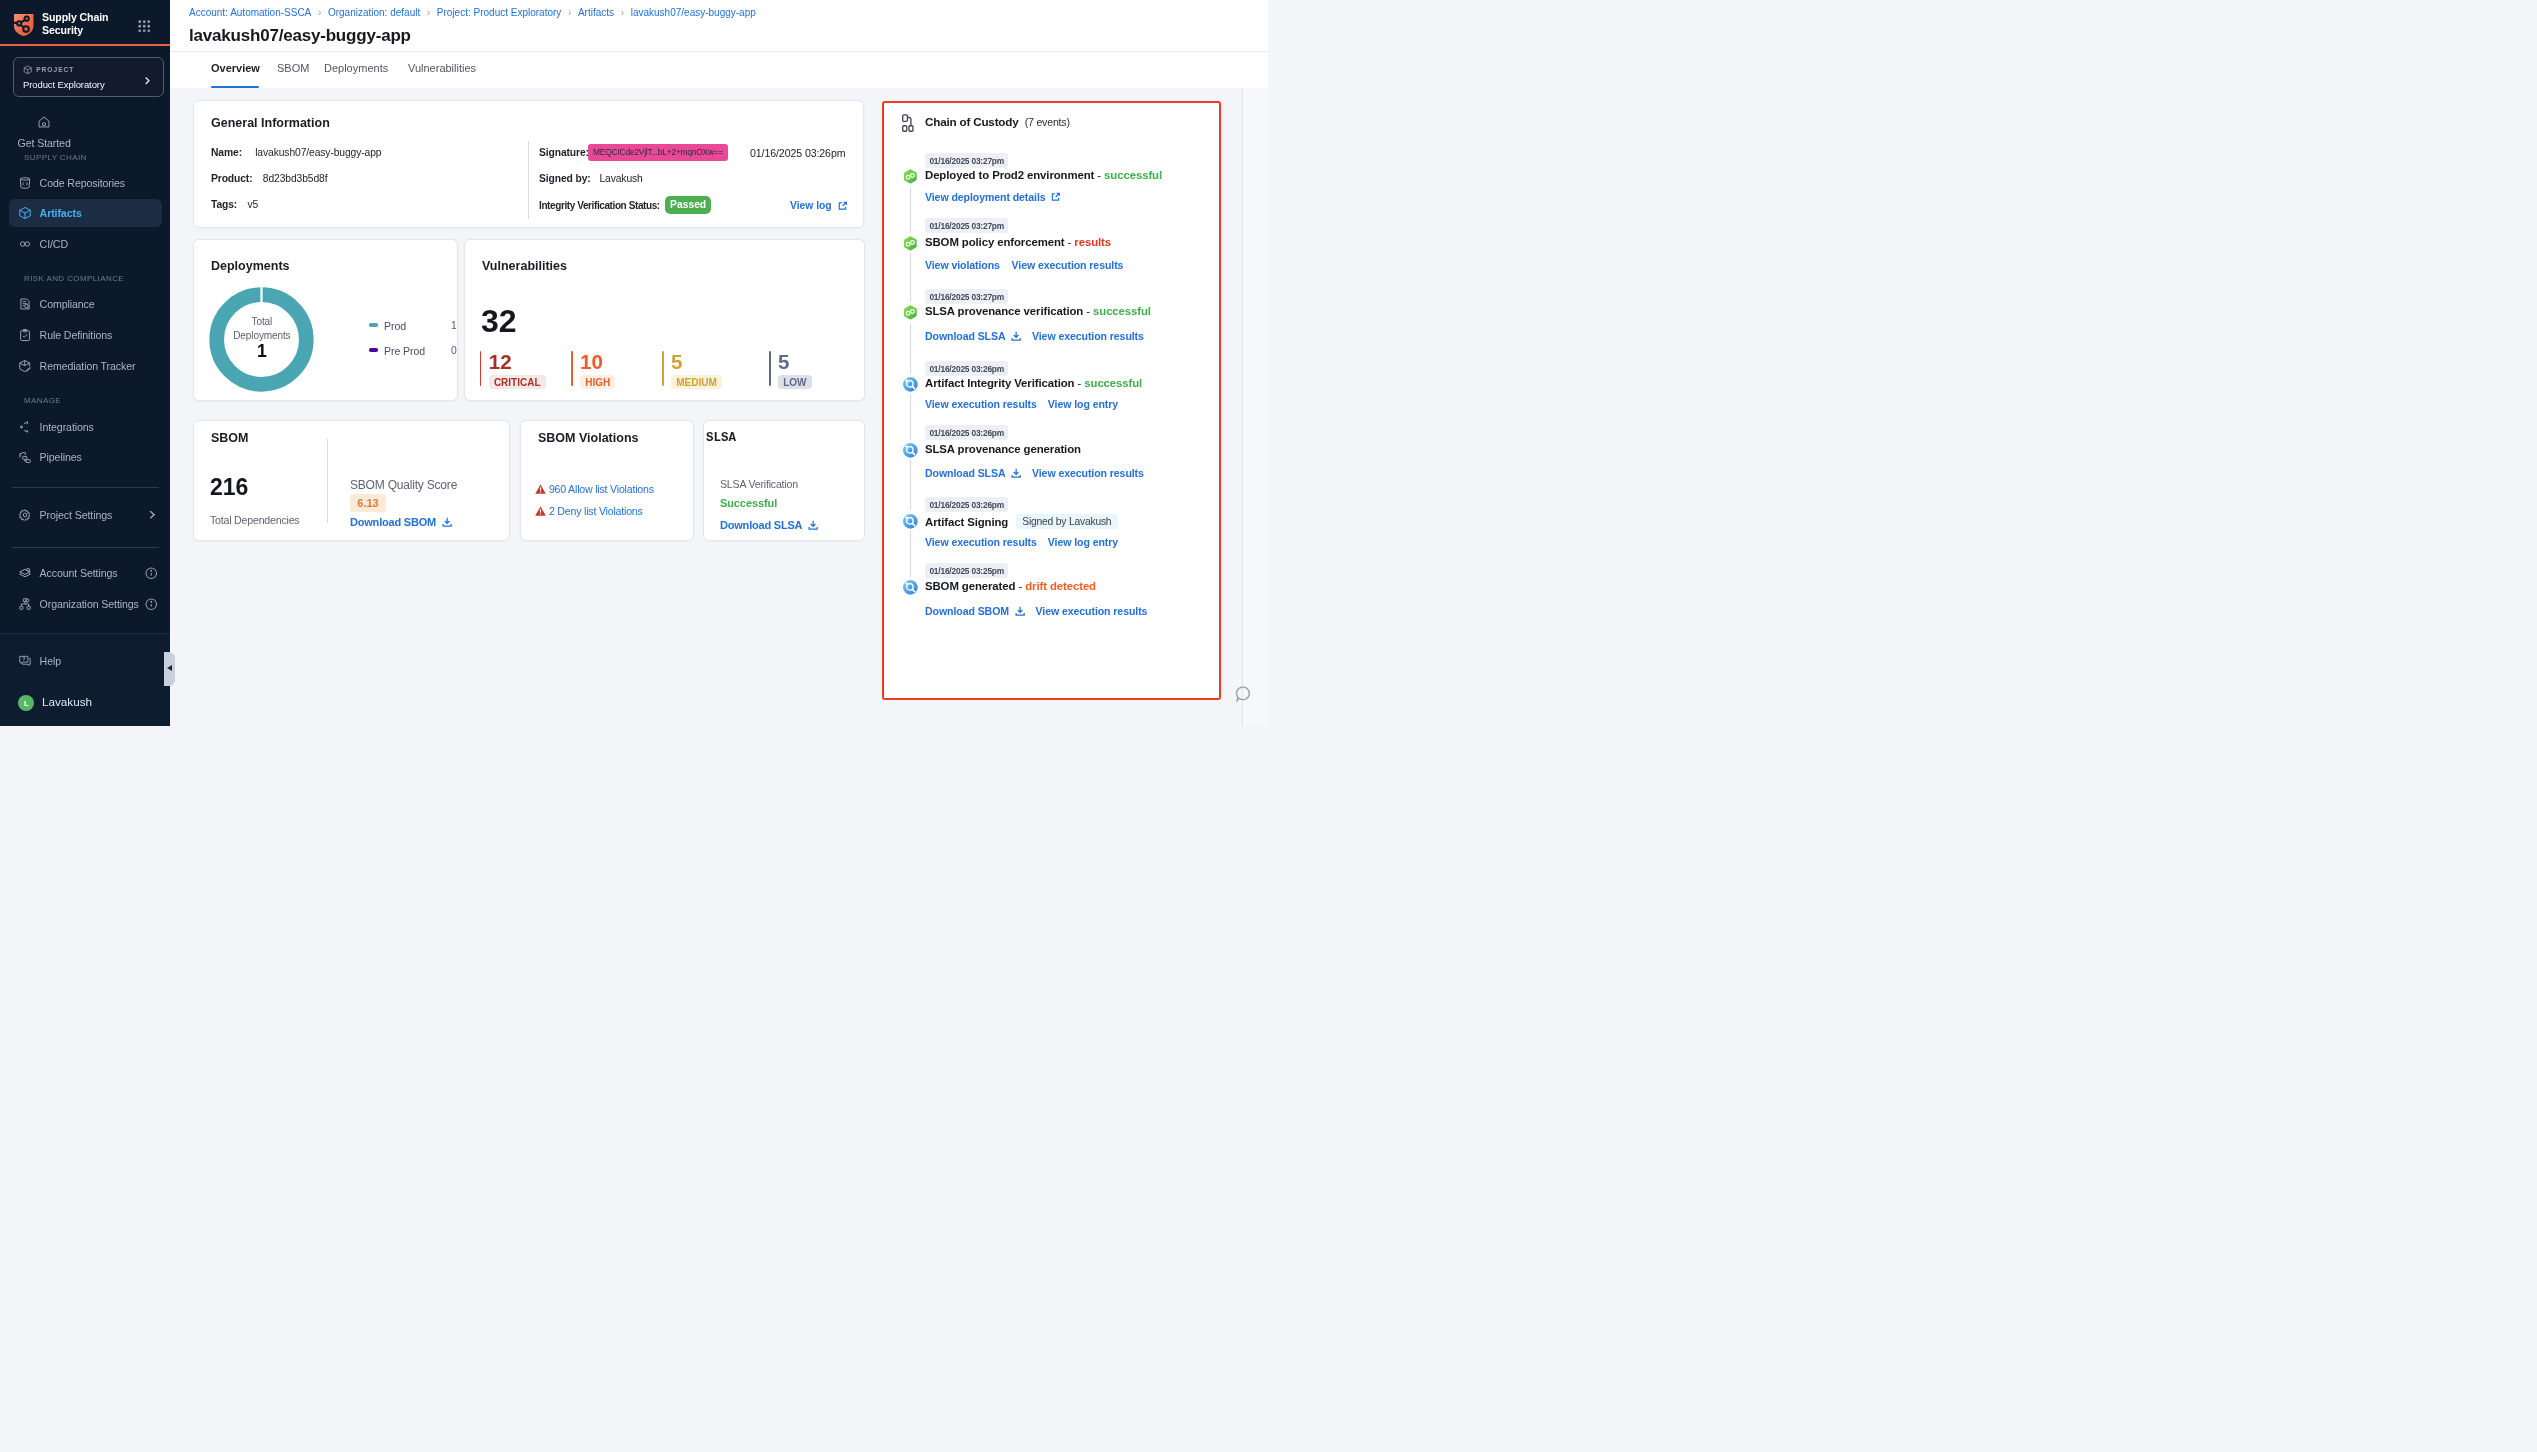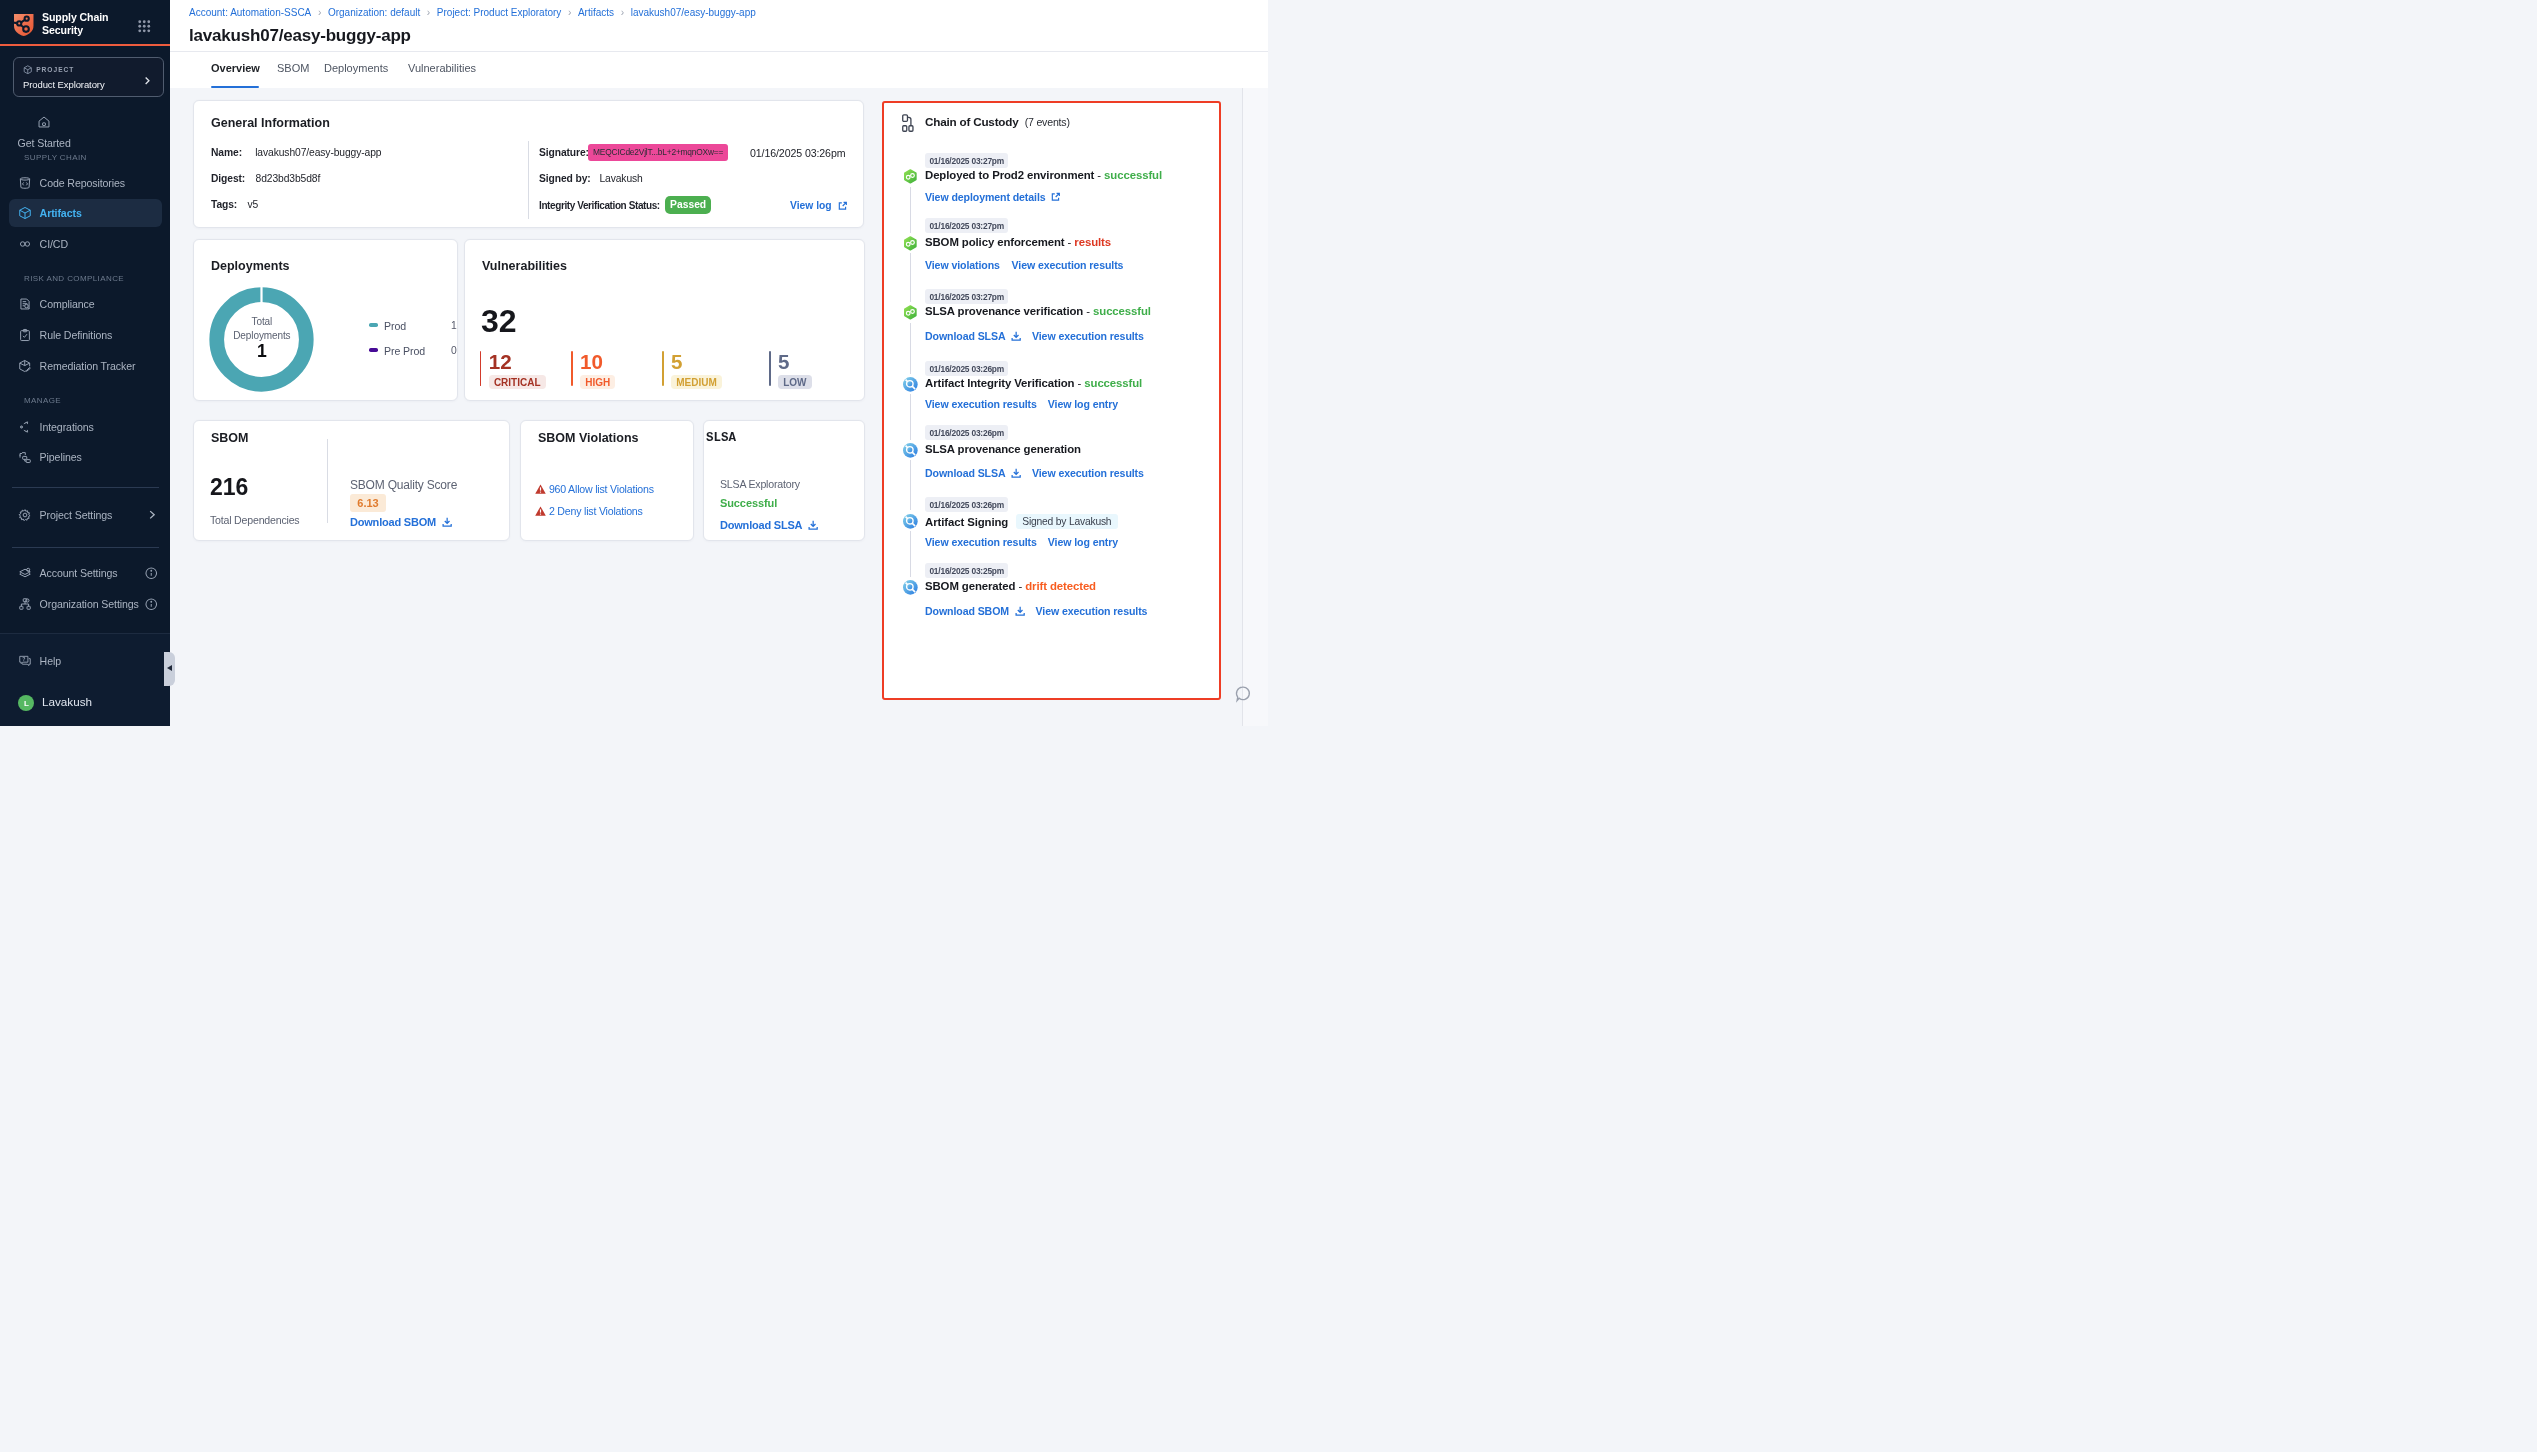--- a/index.html
+++ b/index.html
@@ -73,21 +73,21 @@
   <div id="tab-overview" class="abs tab">Overview</div>
   <div id="tab-sbom" class="abs tab">SBOM</div>
   <div id="tab-deploy" class="abs tab">Deployments</div>
   <div id="tab-vuln" class="abs tab">Vulnerabilities</div>
   <div id="tab-line" class="abs"></div>
   
   <div class="abs card" style="left:193px;top:100px;width:671px;height:128px;">
     <div class="abs ctitle" style="left:17px;top:15.4px;">General Information</div>
     <div class="abs" style="left:334px;top:40px;width:0.7px;height:78px;background:#d9dce4;"></div>
     <div class="abs girow" style="left:17px;top:46px;"><b>Name:</b><span style="margin-left:13.2px;">lavakush07/easy-buggy-app</span></div>
-    <div class="abs girow" style="left:17px;top:72px;"><b>Digest:</b><span style="margin-left:10.3px;">8d23bd3b5d8f</span></div>
+    <div class="abs girow" style="left:17px;top:72px;"><b>Product:</b><span style="margin-left:10.3px;">8d23bd3b5d8f</span></div>
     <div class="abs girow" style="left:17px;top:98px;"><b>Tags:</b><span style="margin-left:10.3px;">v5</span></div>
     <div class="abs girow" style="left:345px;top:46px;"><b>Signature:</b></div>
     <div class="abs" style="left:394px;top:43px;height:17px;background:#ec4899;border-radius:2.9px;padding:3.3px 5.1px;font-size:8.4px;letter-spacing:-0.2px;color:#2a2d35;">MEQCICde2VjlT...bL+2+mqnOXw==</div>
     <div class="abs" style="right:17.6px;top:46px;font-size:10.6px;letter-spacing:-0.1px;color:#22242b;">01/16/2025 03:26pm</div>
     <div class="abs girow" style="left:345px;top:72px;"><b>Signed by:</b><span style="margin-left:8.8px;">Lavakush</span></div>
     <div class="abs girow" style="left:345px;top:99px;font-size:10px;letter-spacing:-0.4px;"><b>Integrity Verification Status:</b></div>
     <div class="abs" style="left:471px;top:95px;height:17.6px;background:#4caf50;border-radius:5.1px;padding:2.9px 5.1px;font-size:10.3px;font-weight:700;color:#fff;">Passed</div>
     <div class="abs blink" style="right:16px;top:99px;display:flex;align-items:center;gap:5.9px;font-size:10.3px;">View log
       <svg width="9.5" height="9.5" viewBox="0 0 13 13" fill="none" stroke="#2470d8" stroke-width="1.6">
           <path d="M5.2 2.6 H1.8 V11.2 H10.4 V7.8 M7.6 1.8 H11.4 V5.6 M10.9 2.3 L6.4 6.8"></path>
@@ -161,21 +161,21 @@
           <path d="M7.5 0.5 L14.7 13.3 H0.3 Z" fill="#c03a2e"></path>
           <path d="M7.5 4.5 V9" stroke="#fff" stroke-width="1.6"></path>
           <circle cx="7.5" cy="11" r="0.9" fill="#fff"></circle>
         </svg>
       <span>2 Deny list Violations</span>
       </div>
   </div>
   
   <div class="abs card" style="left:703px;top:420px;width:162px;height:121px;">
     <div class="abs ctitle" style="left:2px;top:10.3px;font-family:Liberation Mono, monospace;">SLSA</div>
-    <div class="abs" style="left:16px;top:57px;font-size:10.6px;letter-spacing:-0.2px;color:#5d6373;">SLSA Exploratory</div>
+    <div class="abs" style="left:16px;top:57px;font-size:10.6px;letter-spacing:-0.2px;color:#5d6373;">SLSA Verification</div>
     <div class="abs" style="left:16px;top:76px;font-size:11px;letter-spacing:-0.1px;font-weight:700;color:#3fae4a;">Successful</div>
     <div class="abs blink" style="left:16px;top:98px;font-size:11px;letter-spacing:-0.2px;display:flex;align-items:center;gap:5.9px;">Download SLSA
       <svg width="10.3" height="10.3" viewBox="0 0 14 14" fill="none" stroke="#2470d8" stroke-width="1.7">
           <path d="M7 1 V8.5 M3.8 5.5 L7 8.7 L10.2 5.5 M1.5 9.5 V12.5 H12.5 V9.5"></path>
         </svg>
     </div>
   </div>
   <div id="redbox" class="abs"></div>
   <svg class="abs" style="left:902px;top:114px;" width="11.7" height="18.4" viewBox="0 0 16 25" fill="none" stroke="#3f4553" stroke-width="1.8">
     <rect x="1" y="1" width="6.5" height="9" rx="1.6"></rect>

